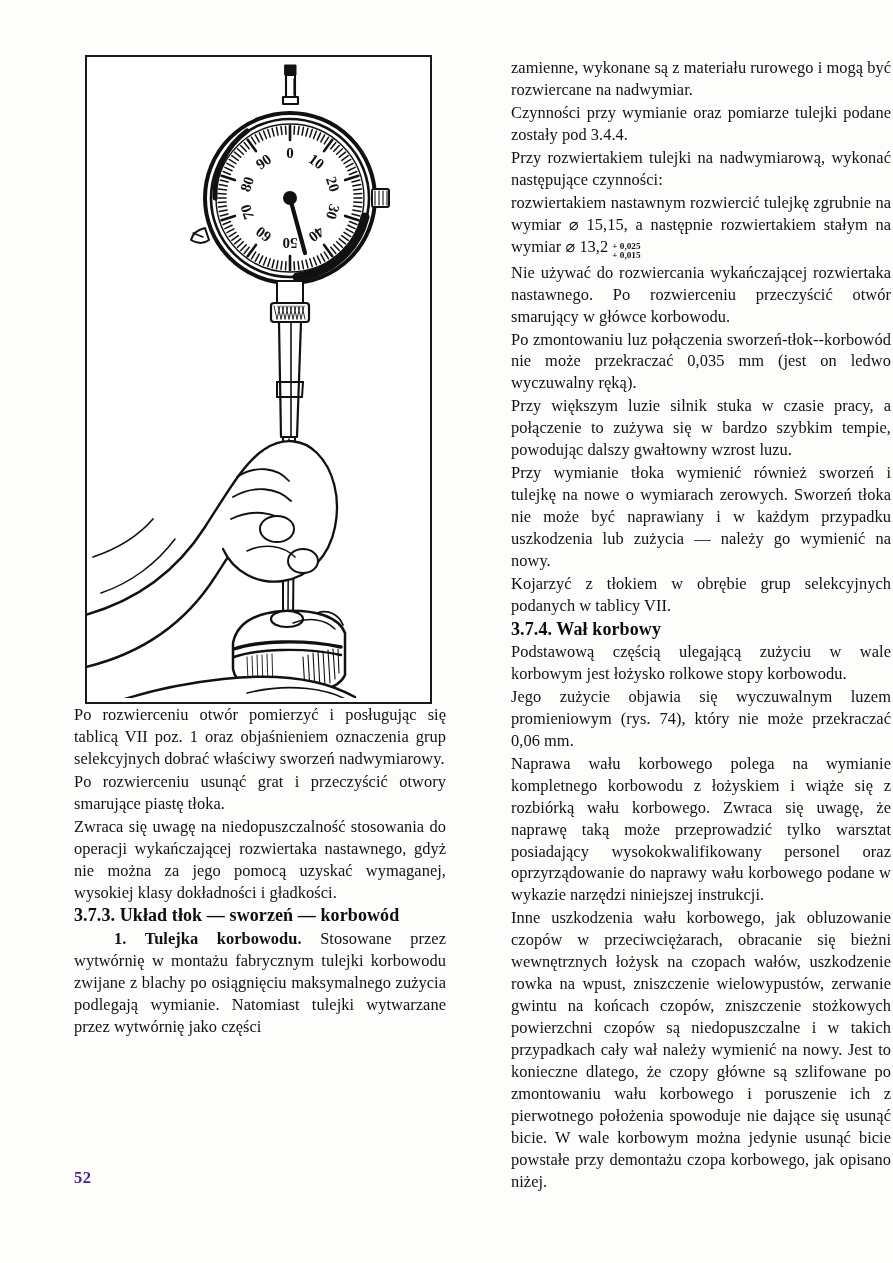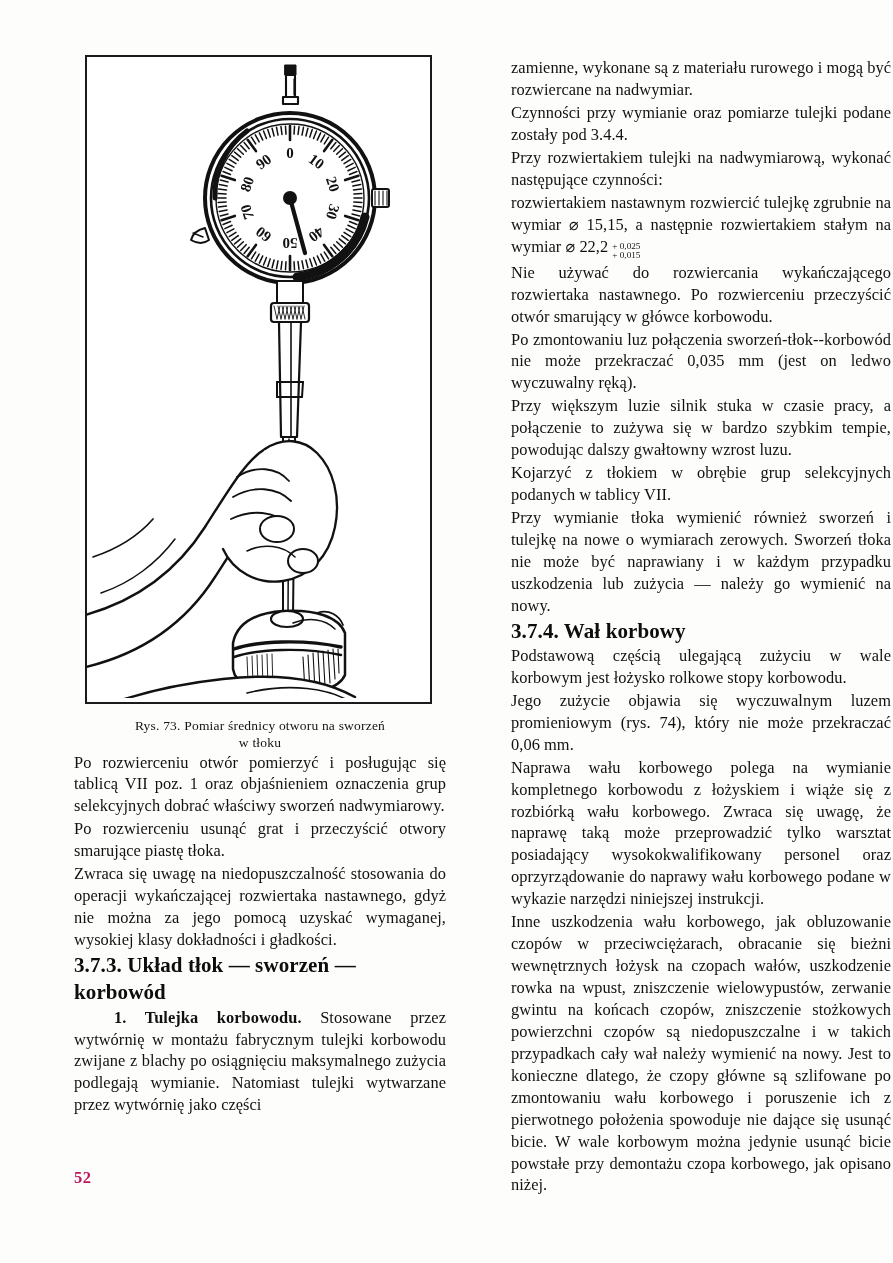--- a/index.html
+++ b/index.html
@@ -67,55 +67,55 @@
     text-justify: inter-word;
     hyphens: none;
     color: #111111;
     letter-spacing: 0.05px;
   }
 
   .gap-before { margin-top: 10px; }
 
   h3.heading {
     margin: 0;
-    font-size: 21px;
+    font-size: 18px;
     font-weight: bold;
     line-height: 1.3;
     letter-spacing: 0.1px;
     color: #0d0d0d;
   }
   .h-sec-left { margin-top: 26px; margin-bottom: 16px; }
   .h-sec-right { margin-top: 11px; margin-bottom: 1px; }
 
   b.lead { font-weight: bold; margin-left: 40px; }
 
   
   .tol {
     display: inline-flex;
     flex-direction: column;
     font-size: 9.2px;
     line-height: 1.02;
     vertical-align: 0.28em;
     margin-left: 4px;
     letter-spacing: 0px;
-    font-weight: normal;
+    font-weight: bold;
   }
   .tol span { white-space: nowrap; }
 
   .dia { font-size: 16px; }
 
   
   .page-number {
     position: absolute;
     left: 74px;
     top: 1168px;
     font-size: 16.5px;
     font-weight: bold;
     letter-spacing: 0.5px;
-    color: #be185d;
+    color: #4c1d95;
   }
 
   .first-para { margin-top: 18px; }
 </style>
 </head>
 <body>
 
 <div class="page">
 
   <div class="col-left">
@@ -354,50 +354,46 @@
           <path d="M 232 724 C 248 716 266 718 278 728" stroke-width="1.7"></path>
           <path d="M 238 742 C 250 736 264 736 274 744" stroke-width="1.5"></path>
           <ellipse cx="296" cy="742" rx="17" ry="14" fill="#fff" stroke="#111" stroke-width="2.2"></ellipse>
           <path d="M -4 748 C 14 738 26 726 32 712" stroke-width="1.6"></path>
           <path d="M 4 762 C 22 752 34 740 40 726" stroke-width="1.4"></path>
           <path d="M 160 636 C 200 626 244 630 268 648" stroke-width="1.6"></path>
         </g>
       </svg>
     </div>
 
-    <div class="figure-caption">
-      <span>Rys. 73. Pomiar średnicy otworu na sworzeń</span><br>
-      <span>w tłoku</span>
-    </div>
 
     <p class="body first-para">Po rozwierceniu otwór pomierzyć i posługując się tablicą VII poz. 1 oraz objaśnieniem oznaczenia grup selekcyjnych dobrać właściwy sworzeń nadwymiarowy.</p>
     <p class="body gap-before">Po rozwierceniu usunąć grat i przeczyścić otwory smarujące piastę tłoka.</p>
     <p class="body gap-before">Zwraca się uwagę na niedopuszczalność stosowania do operacji wykańczającej rozwiertaka nastawnego, gdyż nie można za jego pomocą uzyskać wymaganej, wysokiej klasy dokładności i gładkości.</p>
 
     <h3 class="heading h-sec-left">3.7.3.  Układ tłok — sworzeń — korbowód</h3>
 
     <p class="body"><b class="lead">1. Tulejka korbowodu.</b><span> Stosowane przez wytwórnię w montażu fabrycznym tulejki korbowodu zwijane z blachy po osiągnięciu maksymalnego zużycia podlegają wymianie. Natomiast tulejki wytwarzane przez wytwórnię jako części</span></p>
   </div>
 
   <div class="col-right">
 
     <p class="body">zamienne, wykonane są z materiału rurowego i mogą być rozwiercane na nadwymiar.</p>
     <p class="body">Czynności przy wymianie oraz pomiarze tulejki podane zostały pod 3.4.4.</p>
     <p class="body">Przy rozwiertakiem tulejki na nadwymiarową, wykonać następujące czynności:</p>
 
-    <p class="body"><span>rozwiertakiem nastawnym rozwiercić tulejkę zgrubnie na wymiar</span> <span class="dia">⌀</span> <span>15,15</span><span>, a następnie rozwiertakiem stałym na wymiar</span> <span class="dia">⌀</span> <span>22,2</span><span class="tol">
+    <p class="body"><span>rozwiertakiem nastawnym rozwiercić tulejkę zgrubnie na wymiar</span> <span class="dia">⌀</span> <span>15,15</span><span>, a następnie rozwiertakiem stałym na wymiar</span> <span class="dia">⌀</span> <span>13,2</span><span class="tol">
           <span>+ 0,025</span>
           <span>+ 0,015</span>
         </span></p>
 
-    <p class="body">Nie używać do rozwiercania wykańczającego rozwiertaka nastawnego. Po rozwierceniu przeczyścić otwór smarujący w główce korbowodu.</p>
+    <p class="body">Nie używać do rozwiercania wykańczającej rozwiertaka nastawnego. Po rozwierceniu przeczyścić otwór smarujący w główce korbowodu.</p>
     <p class="body">Po zmontowaniu luz połączenia sworzeń-tłok--korbowód nie może przekraczać 0,035 mm (jest on ledwo wyczuwalny ręką).</p>
     <p class="body">Przy większym luzie silnik stuka w czasie pracy, a połączenie to zużywa się w bardzo szybkim tempie, powodując dalszy gwałtowny wzrost luzu.</p>
+    <p class="body">Przy wymianie tłoka wymienić również sworzeń i tulejkę na nowe o wymiarach zerowych. Sworzeń tłoka nie może być naprawiany i w każdym przypadku uszkodzenia lub zużycia — należy go wymienić na nowy.</p>
     <p class="body">Kojarzyć z tłokiem w obrębie grup selekcyjnych podanych w tablicy VII.</p>
-    <p class="body">Przy wymianie tłoka wymienić również sworzeń i tulejkę na nowe o wymiarach zerowych. Sworzeń tłoka nie może być naprawiany i w każdym przypadku uszkodzenia lub zużycia — należy go wymienić na nowy.</p>
 
     <h3 class="heading h-sec-right">3.7.4.  Wał korbowy</h3>
 
     <p class="body">Podstawową częścią ulegającą zużyciu w wale korbowym jest łożysko rolkowe stopy korbowodu.</p>
     <p class="body">Jego zużycie objawia się wyczuwalnym luzem promieniowym (rys. 74), który nie może przekraczać 0,06 mm.</p>
     <p class="body">Naprawa wału korbowego polega na wymianie kompletnego korbowodu z łożyskiem i wiąże się z rozbiórką wału korbowego. Zwraca się uwagę, że naprawę taką może przeprowadzić tylko warsztat posiadający wysokokwalifikowany personel oraz oprzyrządowanie do naprawy wału korbowego podane w wykazie narzędzi niniejszej instrukcji.</p>
     <p class="body">Inne uszkodzenia wału korbowego, jak obluzowanie czopów w przeciwciężarach, obracanie się bieżni wewnętrznych łożysk na czopach wałów, uszkodzenie rowka na wpust, zniszczenie wielowypustów, zerwanie gwintu na końcach czopów, zniszczenie stożkowych powierzchni czopów są niedopuszczalne i w takich przypadkach cały wał należy wymienić na nowy. Jest to konieczne dlatego, że czopy główne są szlifowane po zmontowaniu wału korbowego i poruszenie ich z pierwotnego położenia spowoduje nie dające się usunąć bicie. W wale korbowym można jedynie usunąć bicie powstałe przy demontażu czopa korbowego, jak opisano niżej.</p>
   </div>
 
   <div class="page-number">52</div>

